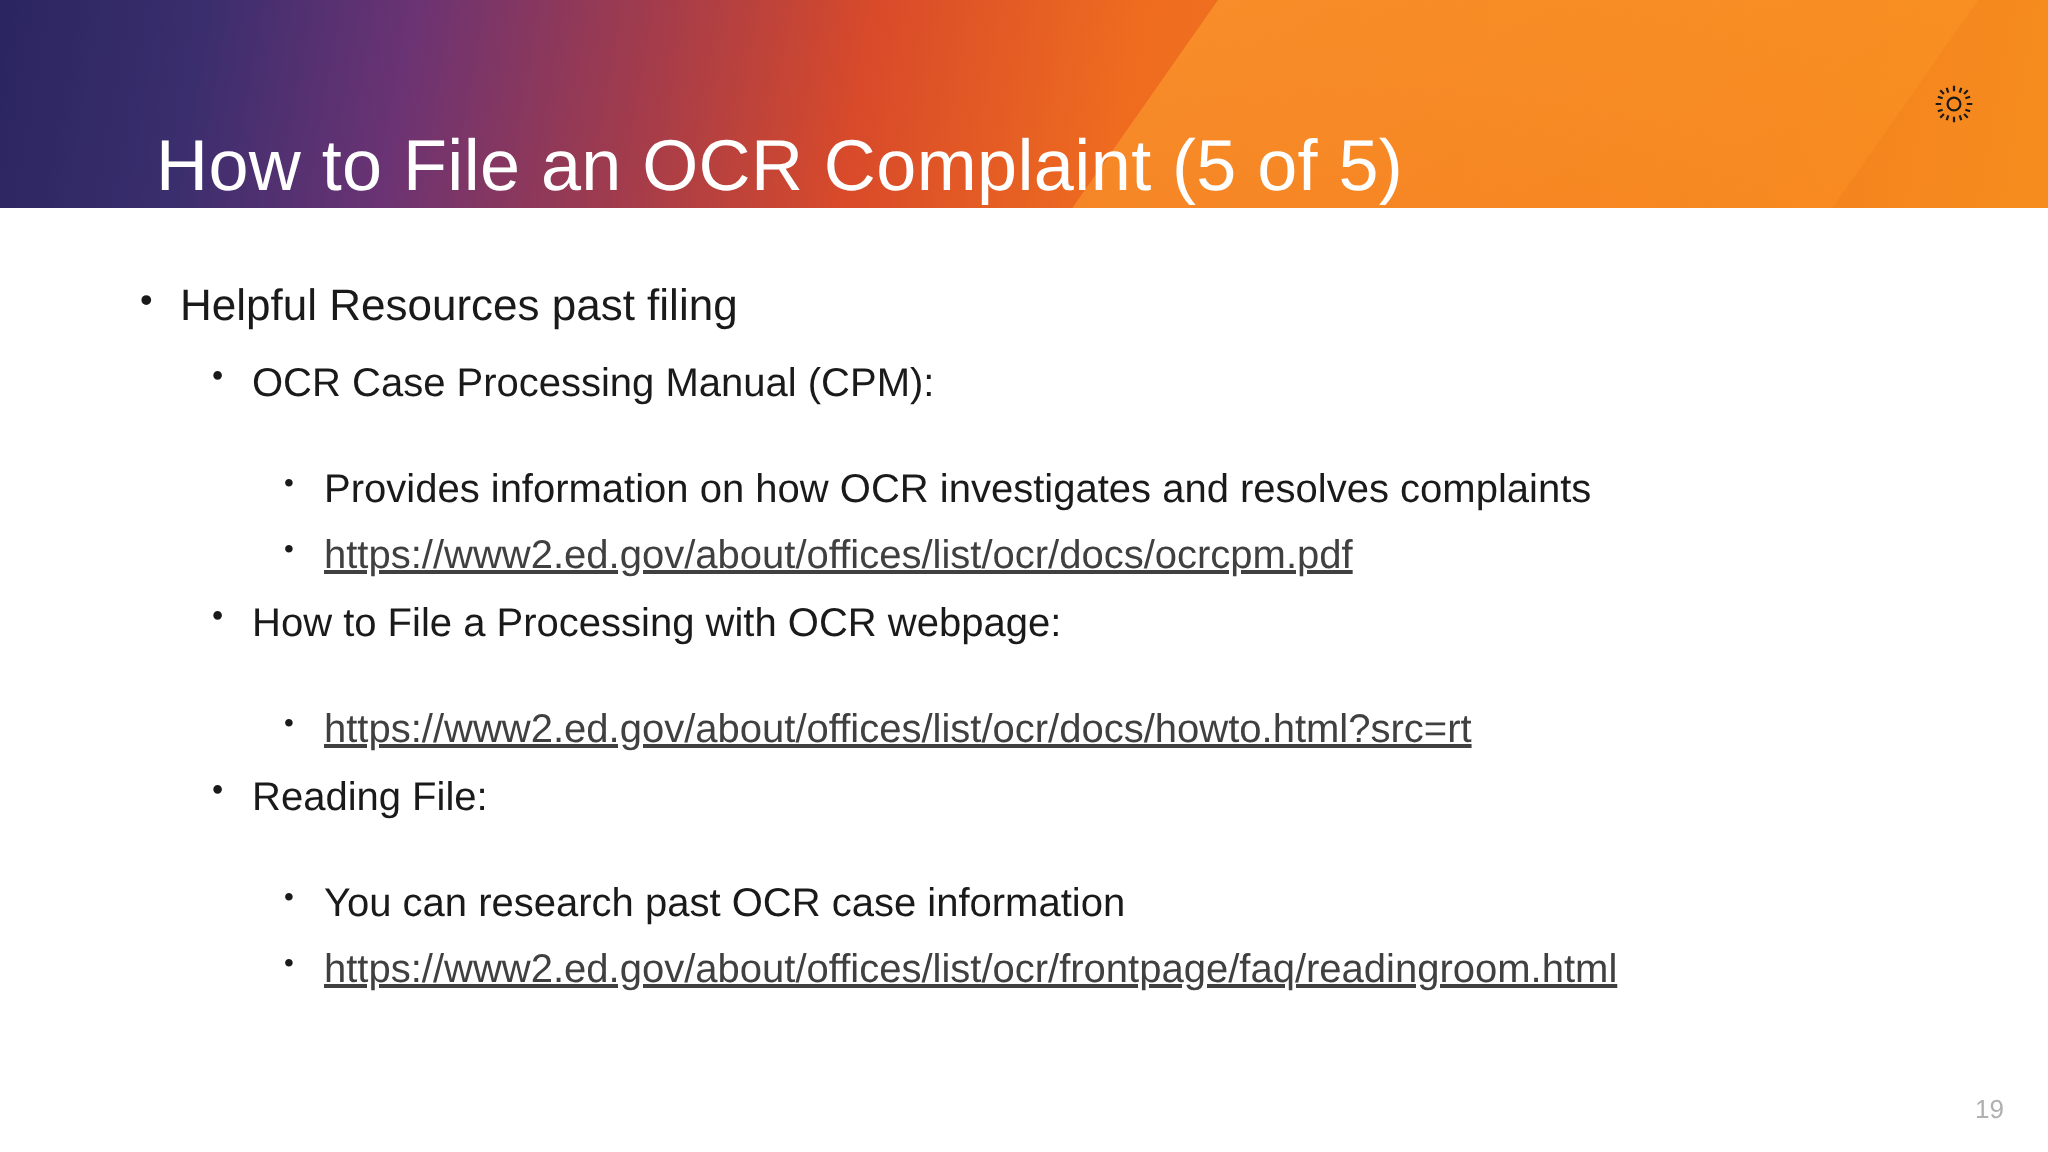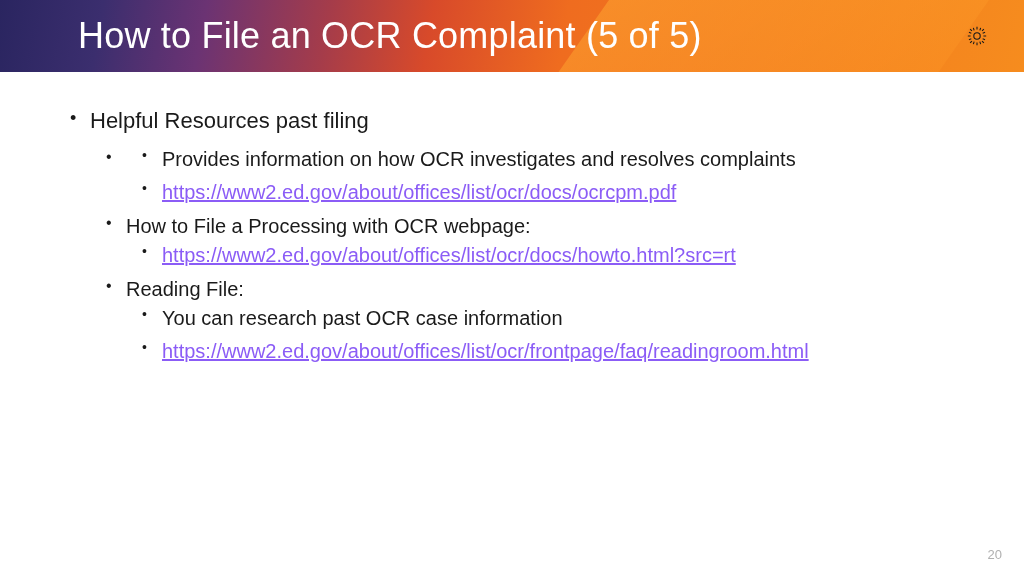--- a/index.html
+++ b/index.html
@@ -6,25 +6,25 @@
     body {
       width: 1024px;
       height: 576px;
       font-family: Tahoma, Verdana, sans-serif;
       background: #fff;
       position: relative;
       overflow: hidden;
     }
     .header {
       width: 100%;
-      height: 72px;
+      height: 104px;
       position: relative;
       background: linear-gradient(100deg, #2a2560 0%, #3b2e6e 10%, #6b3373 20%, #a53c4a 32%, #d84a2a 42%, #ef6c1f 55%, #f68c1e 100%);
       display: flex;
-      align-items: center;
+      align-items: flex-end;
       overflow: hidden;
     }
     .header::before {
       content: "";
       position: absolute;
       top: -50px;
       right: 0;
       width: 380px;
       height: 280px;
       background: linear-gradient(135deg, rgba(255,170,50,0.55), rgba(255,140,30,0.2));
@@ -72,24 +72,24 @@
     .content {
       padding: 36px 60px 0 60px;
       color: #1a1a1a;
     }
     ul { list-style: none; }
     .lvl1 > li { font-size: 22px; padding-left: 30px; position: relative; margin-bottom: 6px; }
     .lvl1 > li::before { content: "•"; position: absolute; left: 10px; top: 0; color: #1a1a1a; font-size: 18px; }
     .lvl2 { margin-top: 12px; }
     .lvl2 > li { font-size: 20px; padding-left: 36px; position: relative; margin-bottom: 6px; line-height: 1.4; }
     .lvl2 > li::before { content: "•"; position: absolute; left: 16px; top: 0; color: #1a1a1a; font-size: 16px; }
-    .lvl3 { margin-top: 2px; }
+    .lvl3 { margin-top: 26px; }
     .lvl3 > li { font-size: 20px; padding-left: 36px; position: relative; margin-bottom: 6px; line-height: 1.35; }
     .lvl3 > li::before { content: "•"; position: absolute; left: 16px; top: 0; color: #1a1a1a; font-size: 14px; }
-    .link { color: #8b5cf6; text-decoration: underline; cursor: pointer; }
+    .link { color: #404040; text-decoration: underline; cursor: pointer; }
     .page-num {
       position: absolute;
       bottom: 14px;
       right: 22px;
       color: #b0b0b0;
       font-size: 13px;
     }
   </style>
 </head>
 <body>
@@ -107,20 +107,21 @@
     </div>
   </div>
 </div>
 
 <div class="content">
   <ul class="lvl1">
     <li>
       <span>Helpful Resources past filing</span>
       <ul class="lvl2">
         <li>
+          <span>OCR Case Processing Manual (CPM):</span>
           <ul class="lvl3">
             <li><span>Provides information on how OCR investigates and resolves complaints</span></li>
             <li><span class="link">https://www2.ed.gov/about/offices/list/ocr/docs/ocrcpm.pdf</span></li>
           </ul>
         </li>
         <li>
           <span>How to File a Processing with OCR webpage:</span>
           <ul class="lvl3">
             <li><span class="link">https://www2.ed.gov/about/offices/list/ocr/docs/howto.html?src=rt</span></li>
           </ul>
@@ -130,13 +131,13 @@
           <ul class="lvl3">
             <li><span>You can research past OCR case information</span></li>
             <li><span class="link">https://www2.ed.gov/about/offices/list/ocr/frontpage/faq/readingroom.html</span></li>
           </ul>
         </li>
       </ul>
     </li>
   </ul>
 </div>
 
-<div class="page-num">20</div>
+<div class="page-num">19</div>
 
 </body></html>

